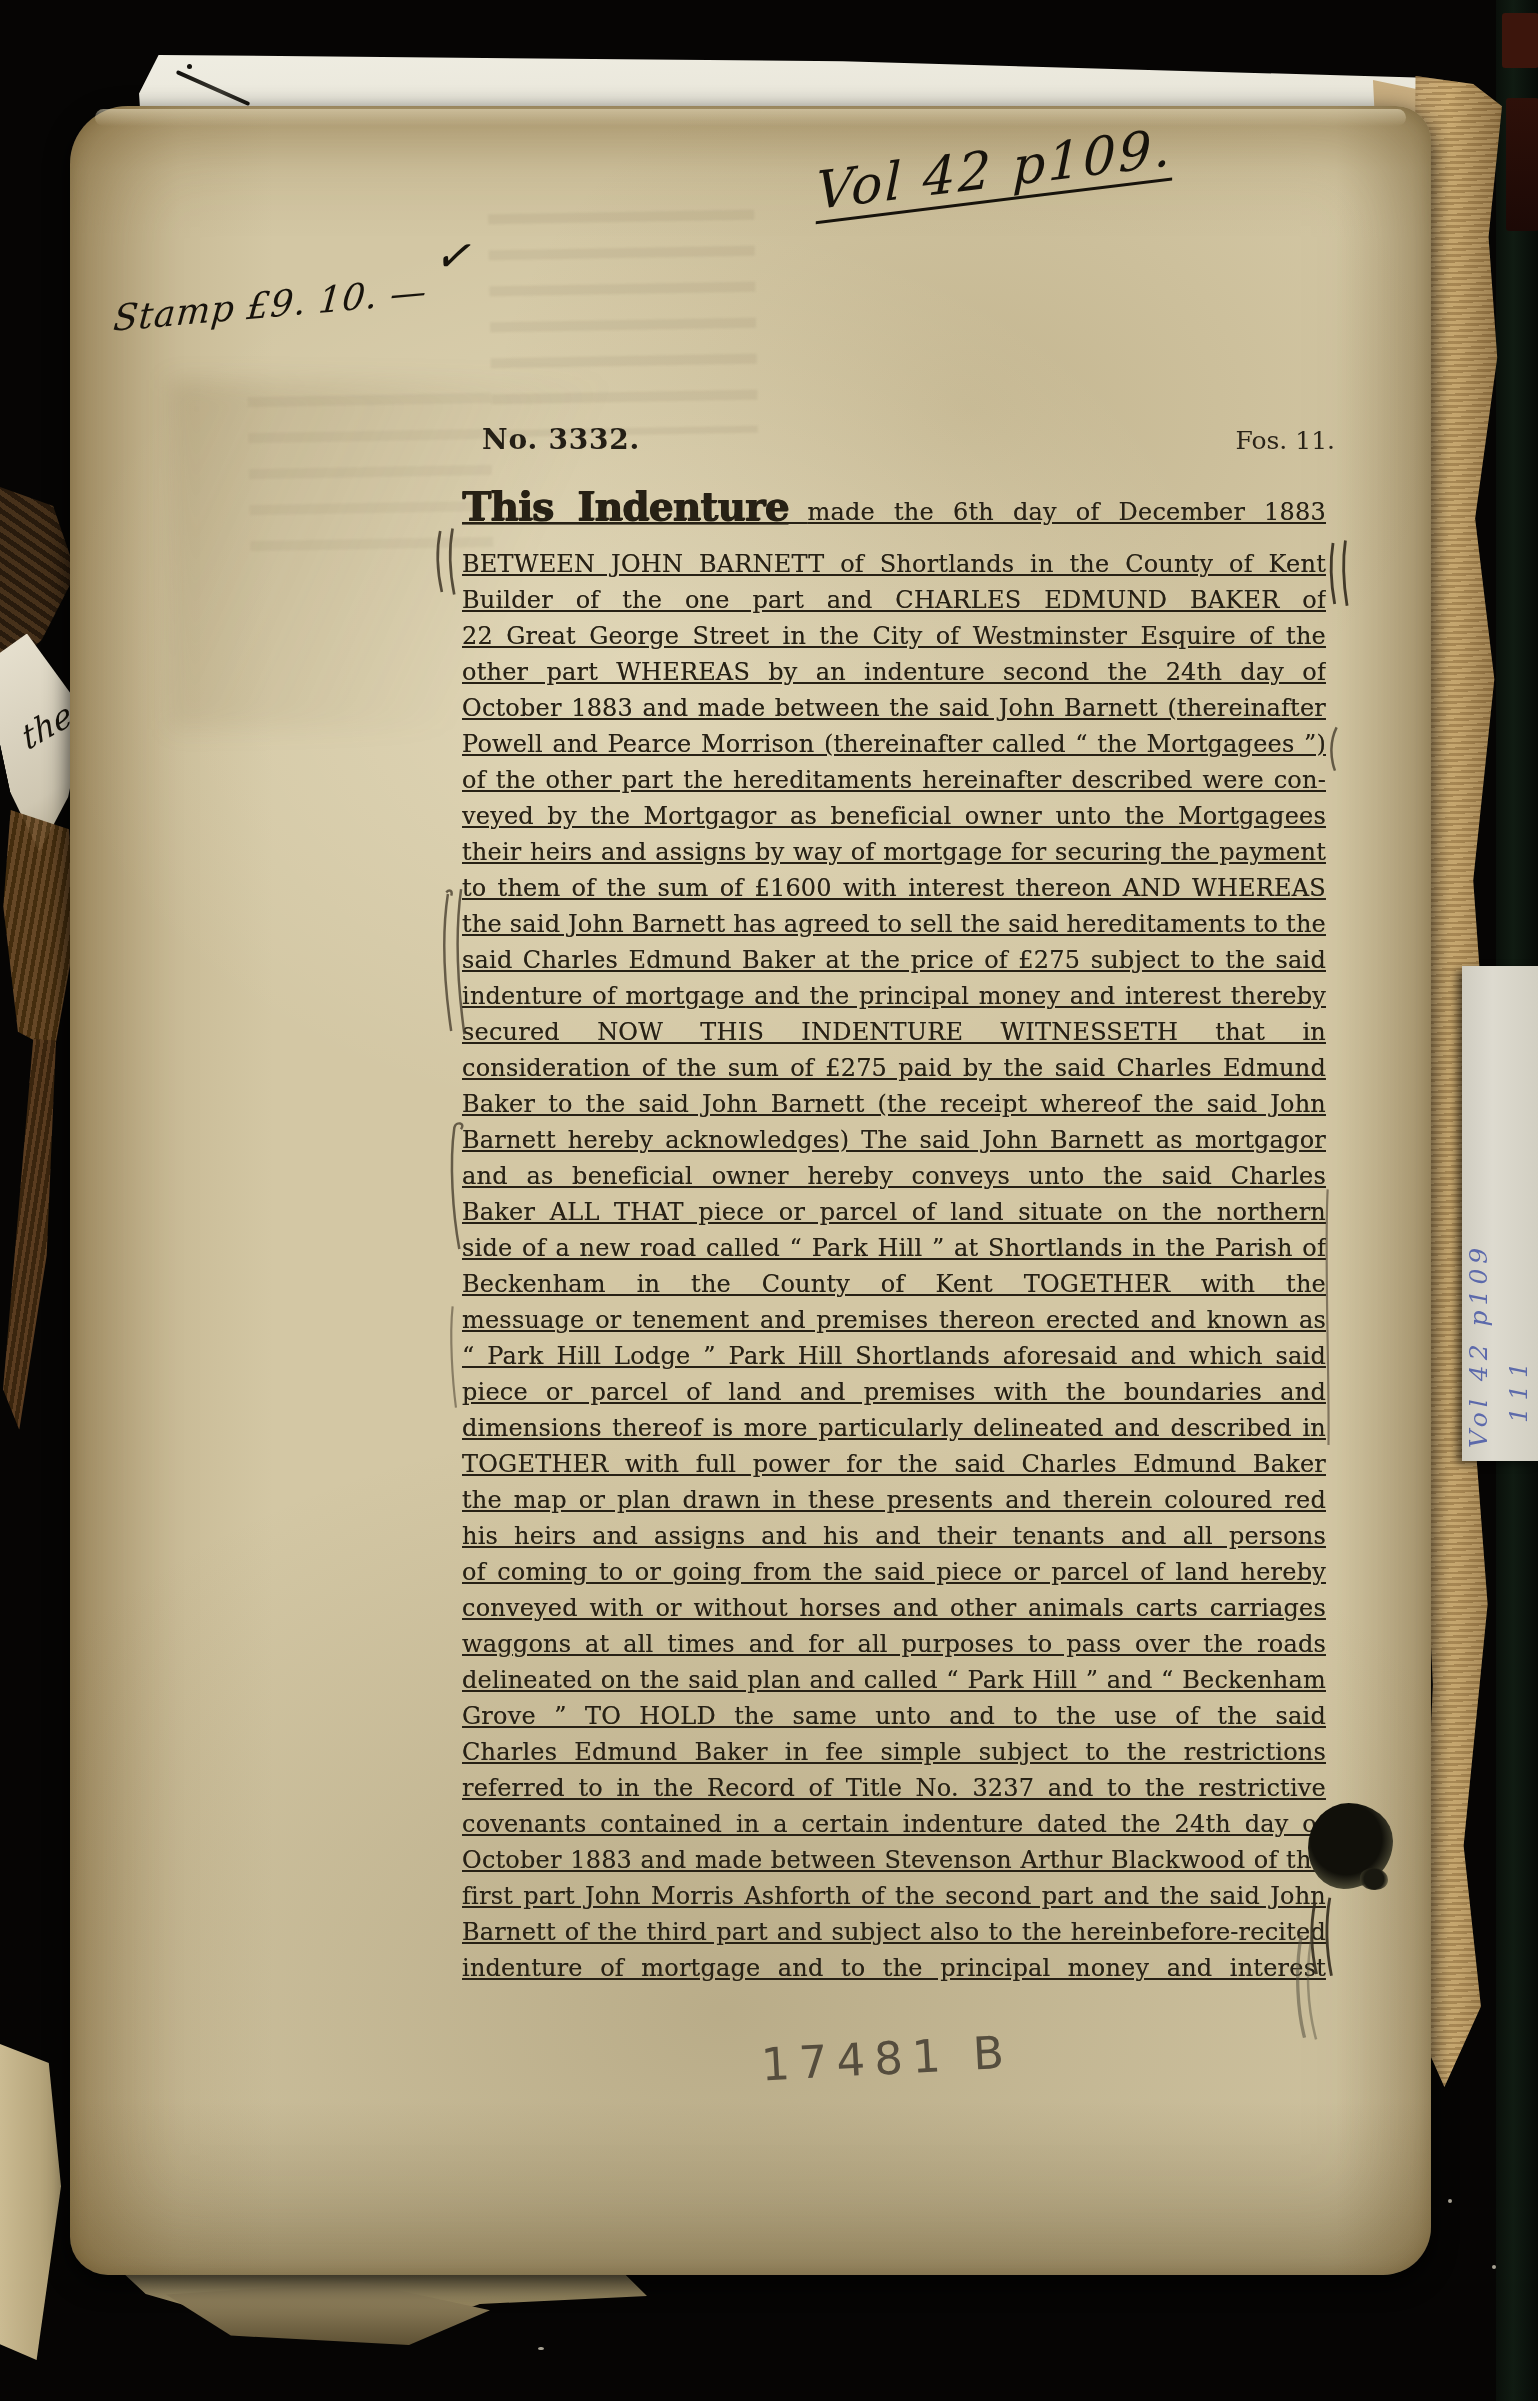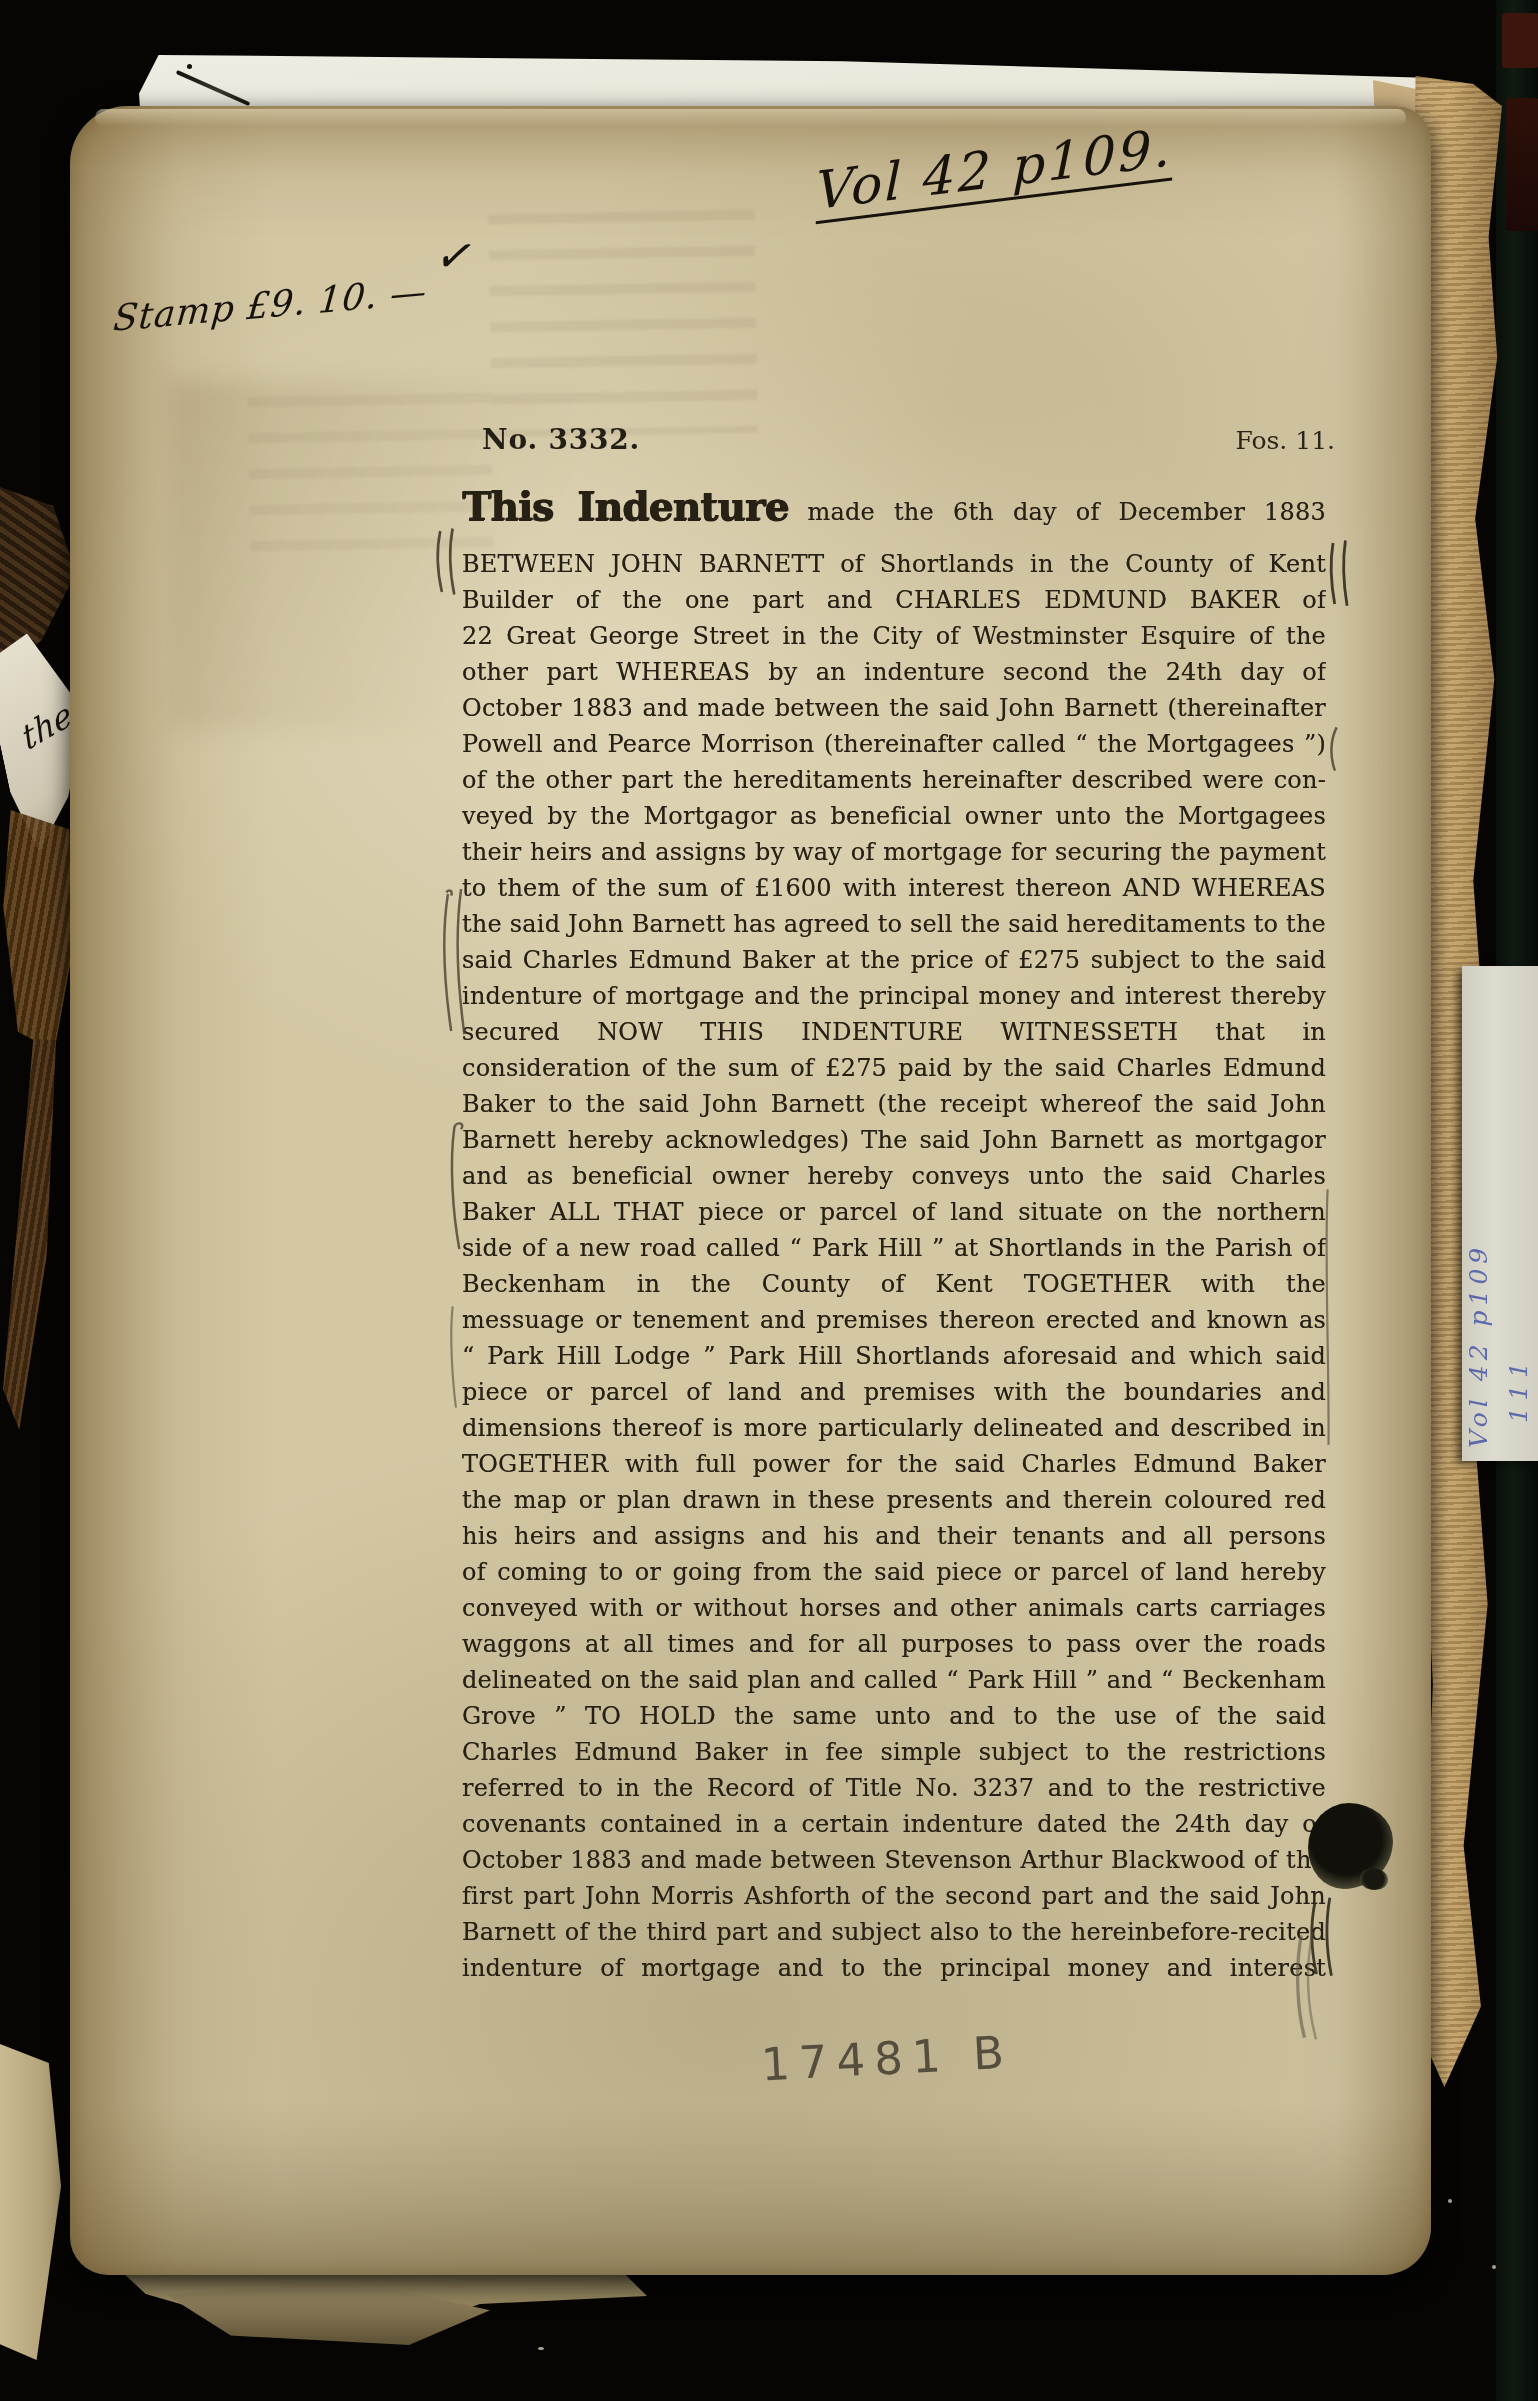--- a/index.html
+++ b/index.html
@@ -111,21 +111,21 @@
   .tick{position:absolute;left:322px;top:-38px;font-size:45px;transform:rotate(12deg);font-style:normal;}
   .hw-pencil{left:691px;top:1926px;font-size:45px;color:#474033;letter-spacing:9.1px;opacity:.88;
     transform:rotate(-3deg);font-family:"DejaVu Sans",sans-serif;font-style:normal;}
 
   
   .header-row{left:392px;top:317px;width:881px;display:flex;justify-content:space-between;align-items:baseline;margin-left:20px;}
   .doc-no{font-weight:700;font-size:28px;letter-spacing:0.8px;color:#241f16;}
   .folio{font-size:25px;color:#2a2419;padding-right:28px;}
 
   
-  .deed{left:392px;top:377px;width:864px;color:#272115;}
+  .deed{left:392px;top:377px;width:864px;color:#272115;text-decoration:underline;}
   .tline{height:36px;overflow:hidden;text-align:justify;font-size:24px;line-height:36px;
     letter-spacing:0.2px;text-shadow:0 0 0.6px rgba(39,33,21,.55);}
   .tline::after{content:"";display:inline-block;width:100%;height:0;}
   .line1{height:47px;line-height:47px;margin-bottom:0px;}
   .blackletter{font-size:39px;font-weight:700;letter-spacing:-0.8px;
     text-shadow:1.1px 0 0 currentColor,0 0.6px 0 currentColor;}
   .deed-lines{margin-top:16px;}
 
   
   .ink-blot{left:1238px;top:1697px;width:85px;height:86px;

